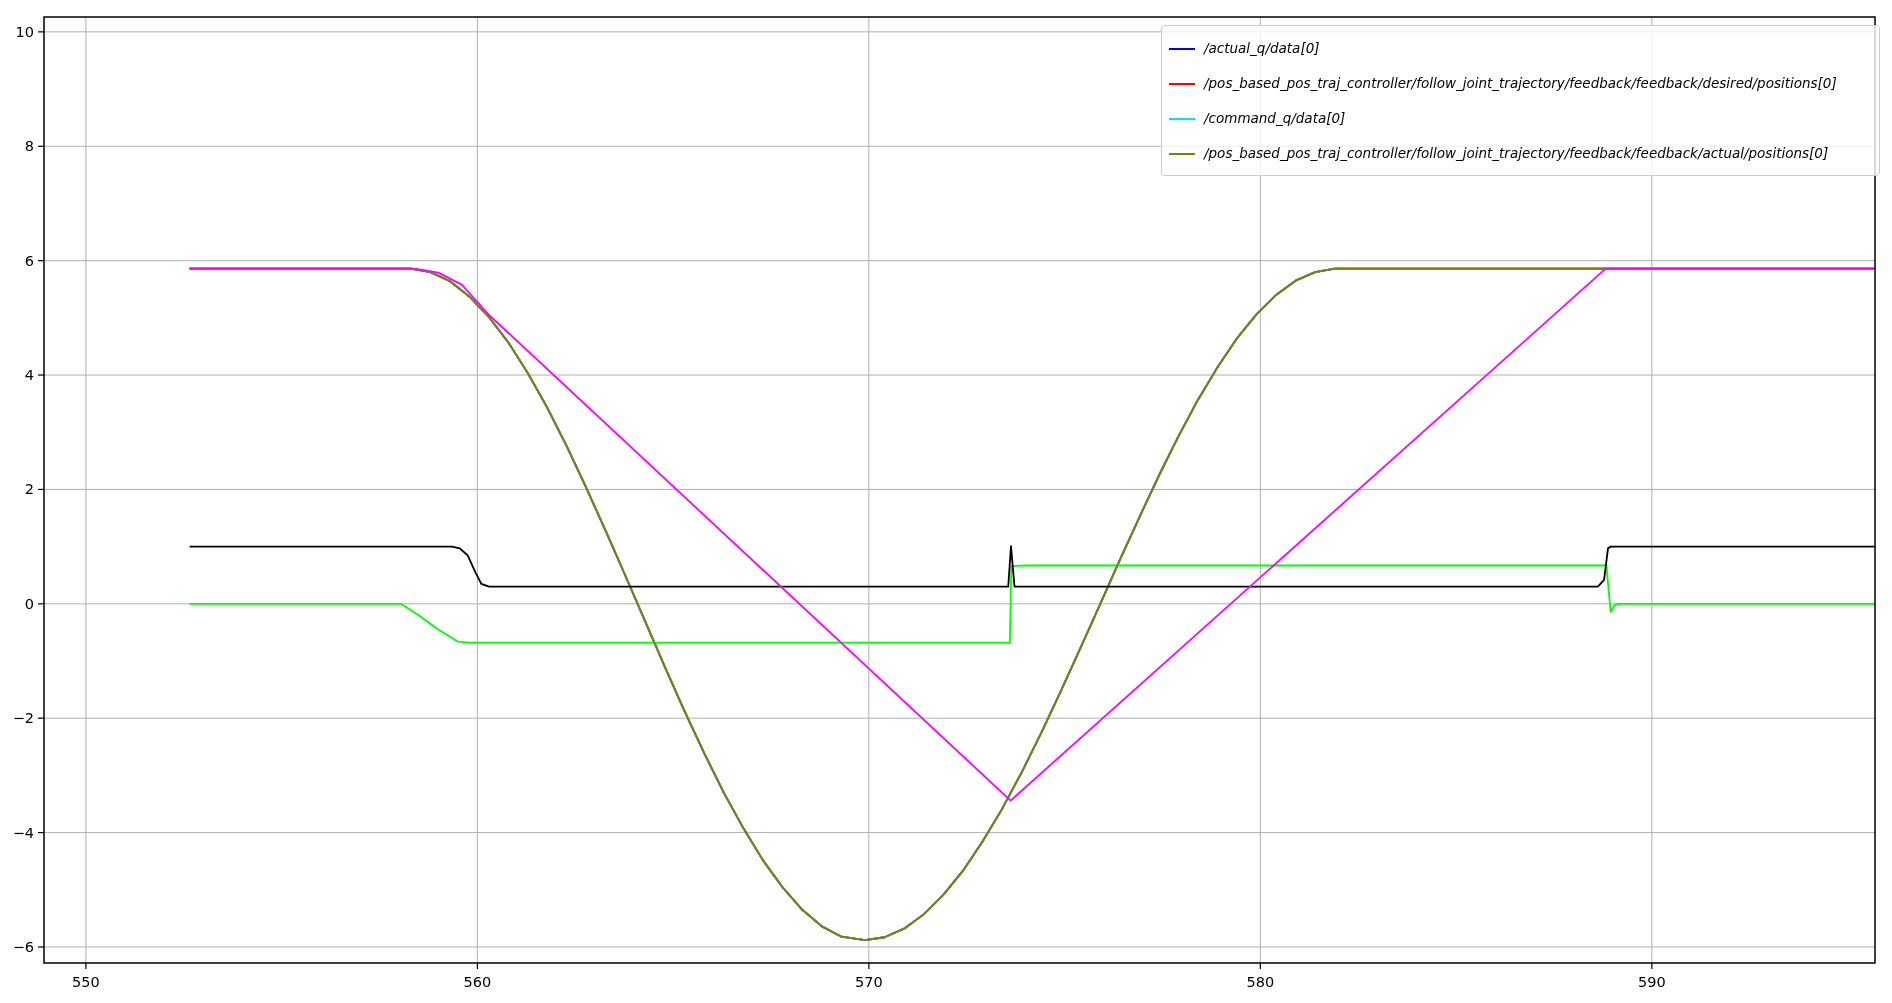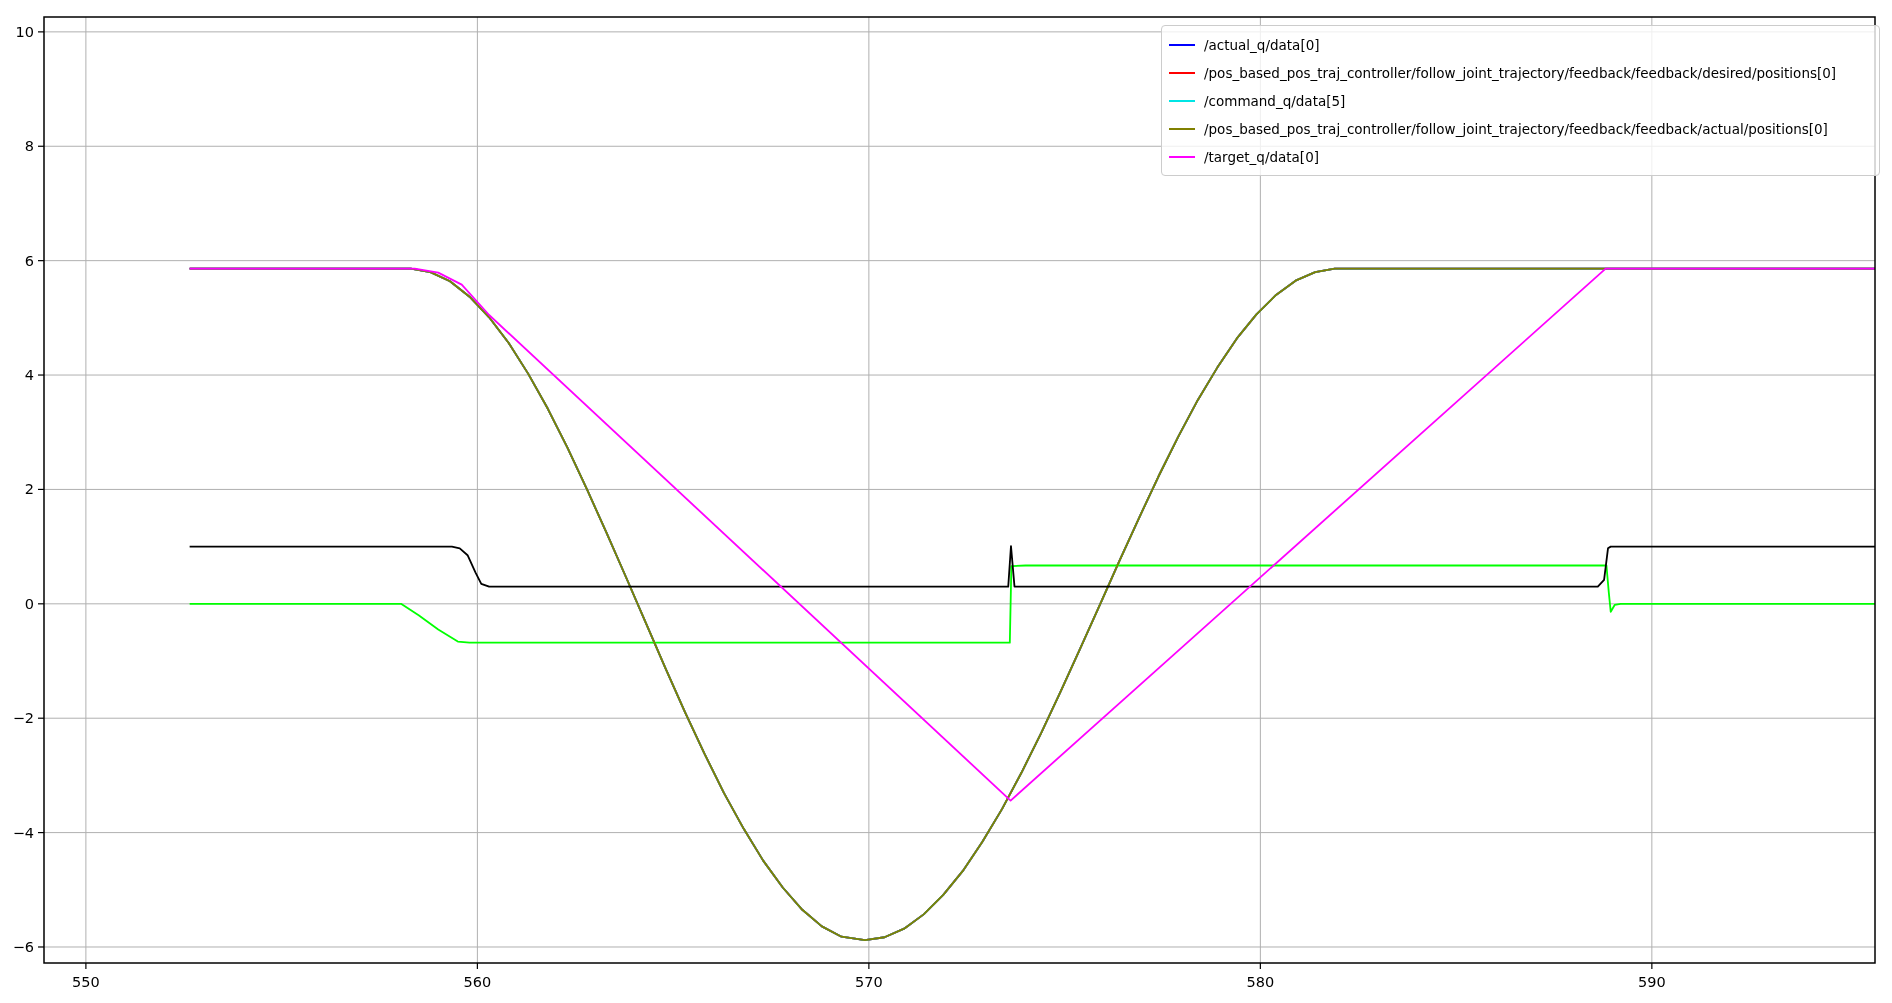--- a/index.html
+++ b/index.html
@@ -1,21 +1,21 @@
 <!DOCTYPE html>
 <html><head>
 <meta charset="utf-8">
 <style>
   html,body{margin:0;padding:0;background:#ffffff;width:1892px;height:1003px;overflow:hidden;
             font-family:"DejaVu Sans","Liberation Sans",sans-serif;}
   #figure{position:relative;width:1892px;height:1003px;background:#ffffff;}
   #plot-svg{position:absolute;left:0;top:0;}
   #legend{position:absolute;left:1161px;top:25px;width:719px;height:151px;box-sizing:border-box;
           background:rgba(255,255,255,0.8);border:1px solid #cccccc;border-radius:4px;
-          padding:5px 8px 4px 7px;display:flex;flex-direction:column;justify-content:space-around;}
+          padding:5px 8px 4px 7px;display:flex;flex-direction:column;justify-content:space-around;font-style:italic;}
   .legend-row{display:flex;align-items:center;height:21px;white-space:nowrap;overflow:hidden;}
   .legend-swatch{display:inline-block;width:26px;height:0;border-top-width:2px;border-top-style:solid;
                  margin-right:9px;flex:0 0 auto;}
   .legend-label{font-size:13.5px;color:#000000;line-height:21px;}
 </style>
 </head>
 <body>
 
 <div id="figure">
   <svg id="plot-svg" width="1892" height="1003">
@@ -74,24 +74,20 @@
     <div class="legend-row">
       <span class="legend-swatch" style="border-top-color: rgb(0, 0, 255);"></span>
       <span class="legend-label">/actual_q/data[0]</span>
     </div>
     <div class="legend-row">
       <span class="legend-swatch" style="border-top-color: rgb(255, 0, 0);"></span>
       <span class="legend-label">/pos_based_pos_traj_controller/follow_joint_trajectory/feedback/feedback/desired/positions[0]</span>
     </div>
     <div class="legend-row">
       <span class="legend-swatch" style="border-top-color: rgb(0, 229, 229);"></span>
-      <span class="legend-label">/command_q/data[5]</span>
+      <span class="legend-label">/command_q/data[0]</span>
     </div>
     <div class="legend-row">
       <span class="legend-swatch" style="border-top-color: rgb(128, 128, 0);"></span>
       <span class="legend-label">/pos_based_pos_traj_controller/follow_joint_trajectory/feedback/feedback/actual/positions[0]</span>
     </div>
-    <div class="legend-row">
-      <span class="legend-swatch" style="border-top-color: rgb(255, 0, 255);"></span>
-      <span class="legend-label">/target_q/data[0]</span>
-    </div>
   </div>
 </div>
 
 </body></html>

